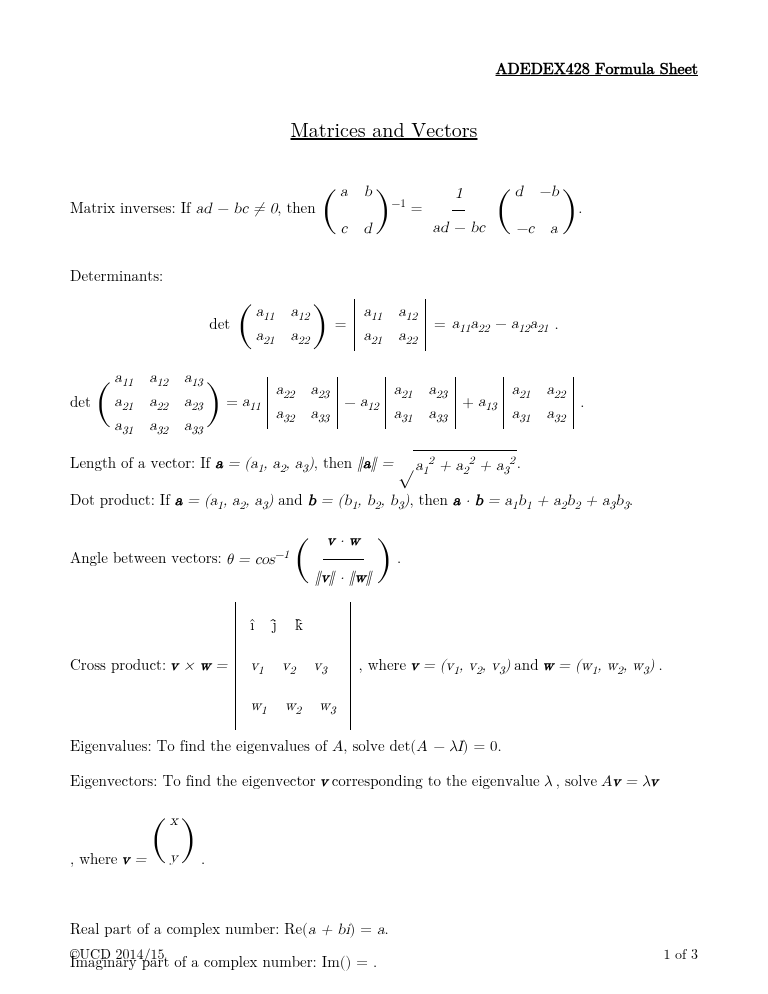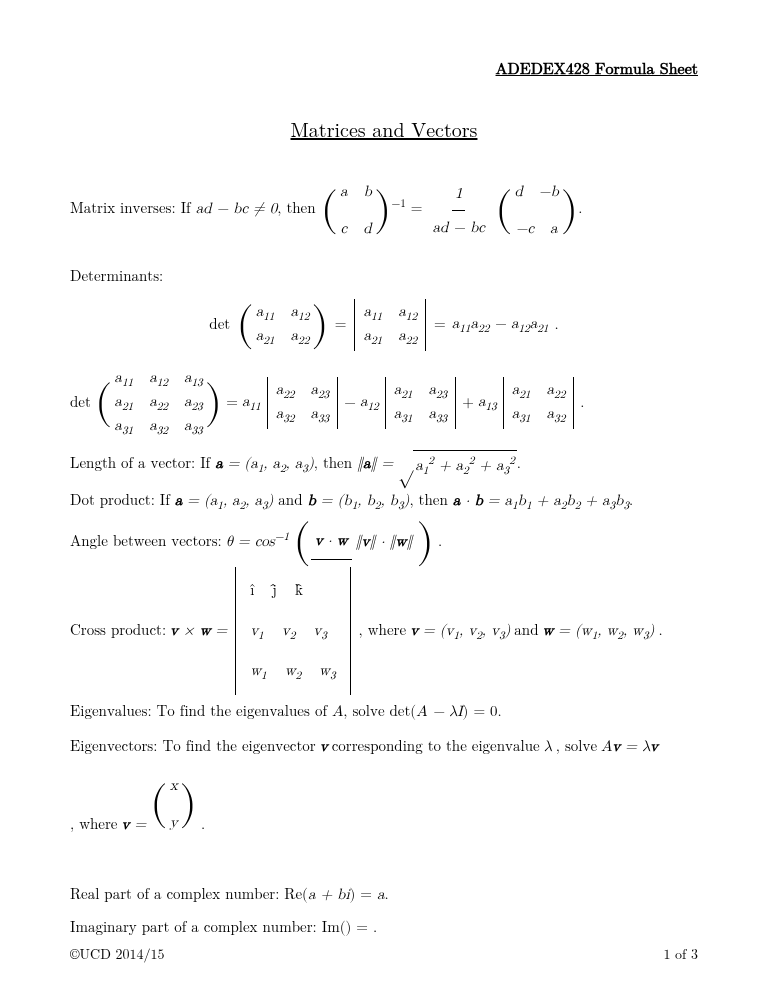--- a/index.html
+++ b/index.html
@@ -290,21 +290,21 @@
   </p>
 
   <p style="line-height:1.8;">
     Dot product: If <span class="math-inline"><b>a</b> = (a<span class="subscript">1</span>, a<span class="subscript">2</span>, a<span class="subscript">3</span>)</span> and <span class="math-inline"><b>b</b> = (b<span class="subscript">1</span>, b<span class="subscript">2</span>, b<span class="subscript">3</span>)</span>, then <span class="math-inline"><b>a</b> · <b>b</b> = a<span class="subscript">1</span>b<span class="subscript">1</span> + a<span class="subscript">2</span>b<span class="subscript">2</span> + a<span class="subscript">3</span>b<span class="subscript">3</span></span>.
   </p>
 
   <p style="line-height:2.4; display:flex; align-items:center; gap:4px; flex-wrap:wrap;">
     Angle between vectors: <span class="math-inline">θ = cos<span class="superscript">−1</span></span>
     <span class="matrix-container">
       <span class="big-paren-left">(</span>
-      <span style="display:inline-flex; flex-direction:row; align-items:center;">
+      <span style="display:inline-flex; flex-direction:column; align-items:center;">
         <span class="math-inline" style="border-bottom:1px solid #000; padding: 0 4px;"><b>v</b> · <b>w</b></span>
         <span class="math-inline" style="padding:0 4px;">‖<b>v</b>‖ · ‖<b>w</b>‖</span>
       </span>
       <span class="big-paren-right">)</span>
     </span>.
   </p>
 
   <p style="line-height:2.4; display:flex; align-items:center; gap:4px; flex-wrap:wrap; margin-bottom:4px;">
     Cross product: <span class="math-inline"><b>v</b> × <b>w</b> = </span>
     <span class="vmatrix3">

